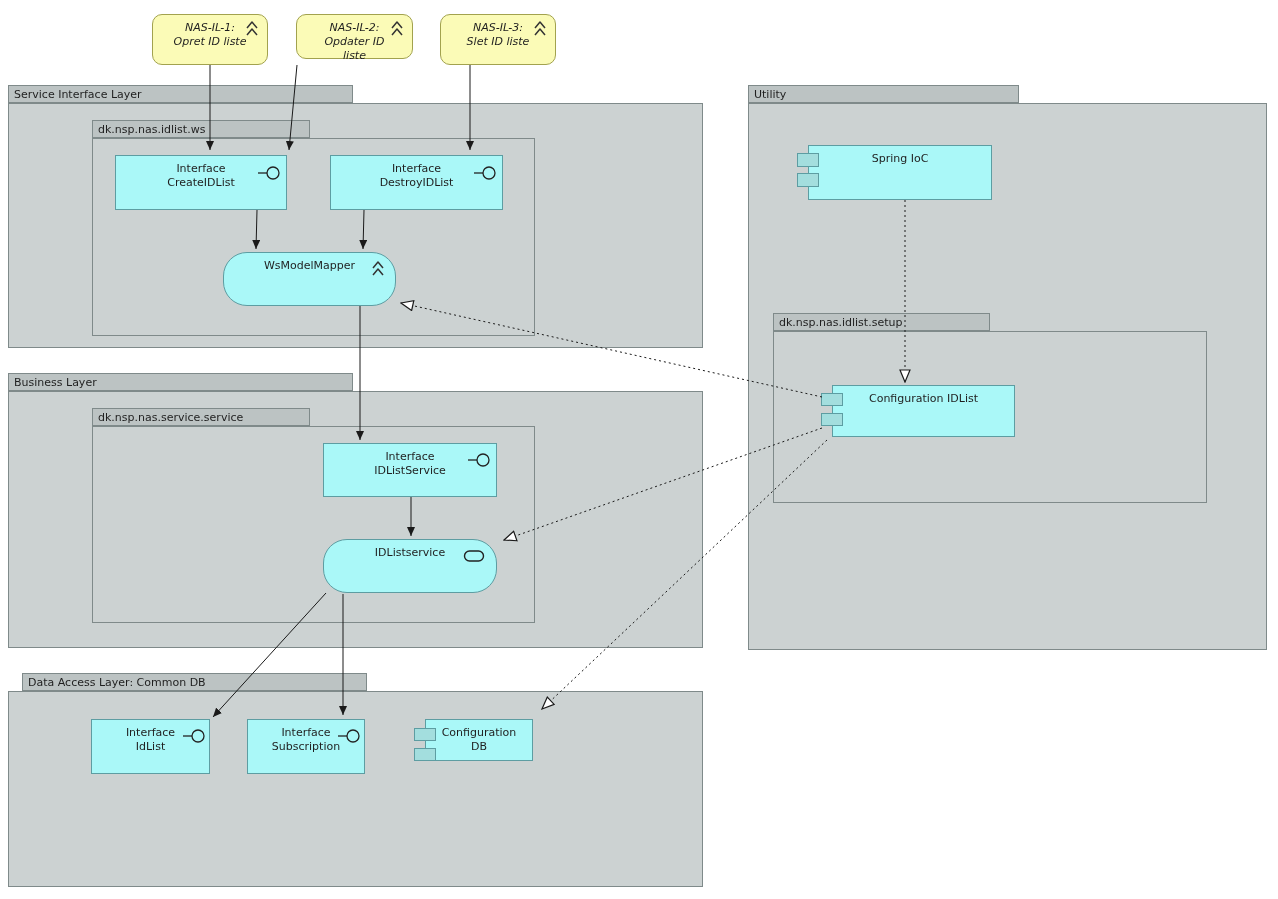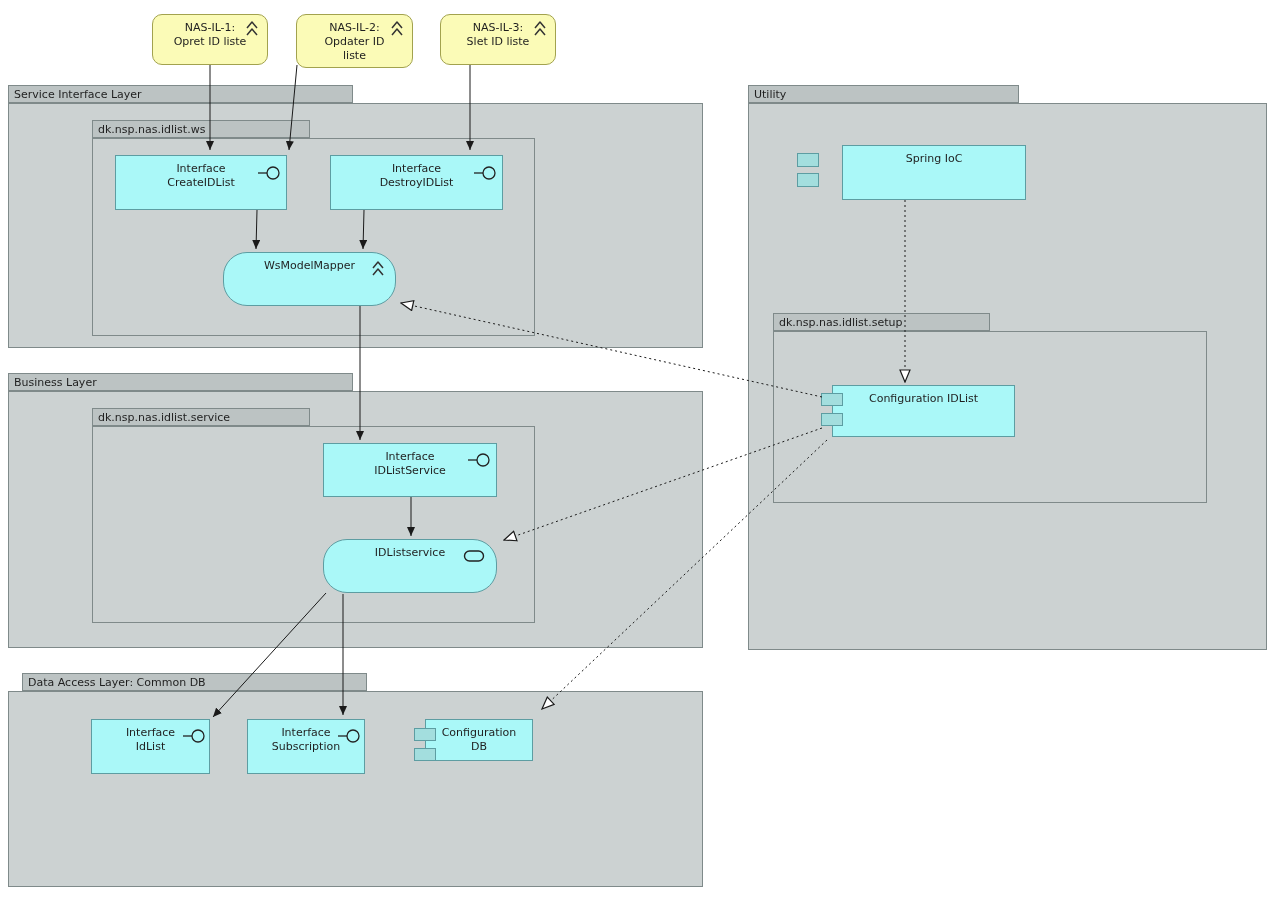--- a/index.html
+++ b/index.html
@@ -30,21 +30,21 @@
   .port{
     position:absolute;box-sizing:border-box;
     background:var(--port-fill,#a3dede);
     border:1px solid var(--component-border,#5d9da2);
     width:22px;height:13px;
   }
   .note{
     position:absolute;box-sizing:border-box;
     background:var(--note-fill,#fbfbb7);
     border:1px solid var(--note-border,#a2a24e);
-    border-radius:10px;text-align:center;padding-top:6px;line-height:14px;
+    border-radius:10px;text-align:center;padding-top:6px;line-height:14px;font-style:italic;
   }
   .icon{position:absolute;display:block;line-height:0;}
   .wires{position:absolute;left:0;top:0;pointer-events:none;}
 </style>
 </head>
 <body>
 
 <div class="canvas">
 
   <div class="pkg-tab" style="left:8px;top:85px;width:345px;height:18px">
@@ -61,21 +61,21 @@
     <span>dk.nsp.nas.idlist.ws</span>
   </div>
   <div class="pkg-body" style="left:92px;top:138px;width:443px;height:198px"></div>
 
   <div class="pkg-tab" style="left:8px;top:373px;width:345px;height:18px">
     <span>Business Layer</span>
   </div>
   <div class="pkg-body" style="left:8px;top:391px;width:695px;height:257px"></div>
 
   <div class="pkg-tab" style="left:92px;top:408px;width:218px;height:18px">
-    <span>dk.nsp.nas.idlist.service</span>
+    <span>dk.nsp.nas.service.service</span>
   </div>
   <div class="pkg-body" style="left:92px;top:426px;width:443px;height:197px"></div>
 
   <div class="pkg-tab" style="left:773px;top:313px;width:217px;height:18px">
     <span>dk.nsp.nas.idlist.setup</span>
   </div>
   <div class="pkg-body" style="left:773px;top:331px;width:434px;height:172px"></div>
 
   <div class="pkg-tab" style="left:22px;top:673px;width:345px;height:18px">
     <span>Data Access Layer: Common DB</span>
@@ -86,21 +86,21 @@
     <div>NAS-IL-1:</div>
     <div>Opret ID liste</div>
     <span class="icon" style="right:8px;top:5px">
       <svg width="14" height="17" viewBox="0 0 14 17">
           <path d="M2 8 L7 2 L12 8" fill="none" stroke="#333" stroke-width="1.5" stroke-linejoin="round"></path>
           <path d="M2 15 L7 9 L12 15" fill="none" stroke="#333" stroke-width="1.5" stroke-linejoin="round"></path>
         </svg>
     </span>
   </div>
 
-  <div class="note" style="left:296px;top:14px;width:117px;height:54px">
+  <div class="note" style="left:296px;top:14px;width:117px;height:45px">
     <div>NAS-IL-2:</div>
     <div>Opdater ID</div>
     <div>liste</div>
     <span class="icon" style="right:8px;top:5px">
       <svg width="14" height="17" viewBox="0 0 14 17">
           <path d="M2 8 L7 2 L12 8" fill="none" stroke="#333" stroke-width="1.5" stroke-linejoin="round"></path>
           <path d="M2 15 L7 9 L12 15" fill="none" stroke="#333" stroke-width="1.5" stroke-linejoin="round"></path>
         </svg>
     </span>
   </div>
@@ -190,21 +190,21 @@
     </span>
   </div>
 
   <div class="comp" style="left:425px;top:719px;width:108px;height:42px">
     <div>Configuration</div>
     <div>DB</div>
   </div>
   <div class="port" style="left:414px;top:728px"></div>
   <div class="port" style="left:414px;top:748px"></div>
 
-  <div class="comp" style="left:842px;top:145px;width:184px;height:55px">
+  <div class="comp" style="left:808px;top:145px;width:184px;height:55px">
     <div>Spring IoC</div>
   </div>
   <div class="port" style="left:797px;top:153px;height:14px"></div>
   <div class="port" style="left:797px;top:173px;height:14px"></div>
 
   <div class="comp" style="left:832px;top:385px;width:183px;height:52px">
     <div>Configuration IDList</div>
   </div>
   <div class="port" style="left:821px;top:393px"></div>
   <div class="port" style="left:821px;top:413px"></div>

